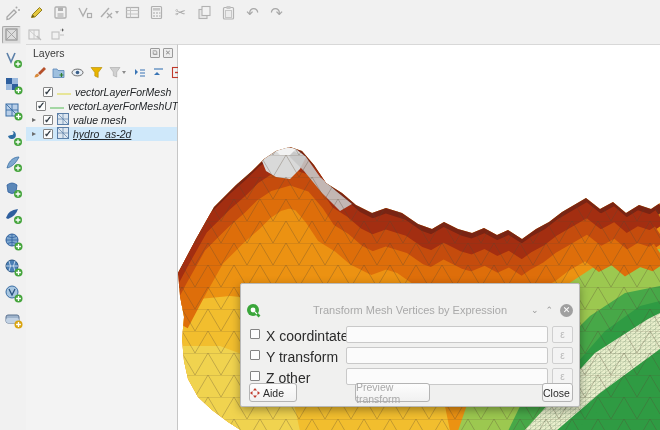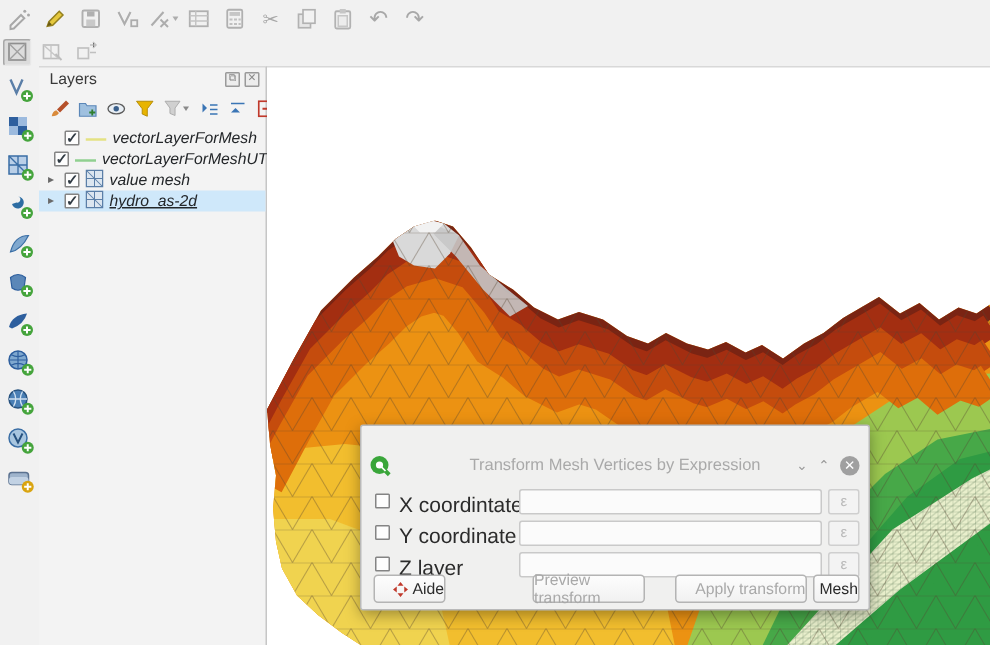--- a/index.html
+++ b/index.html
@@ -48,21 +48,21 @@
   .dlg-title { position:absolute; left:0; width:100%; text-align:center; color:#a9a9a9; font-size:11px; }
   .dlg-winbtns { position:absolute; right:6px; top:3px; display:flex; gap:7px; align-items:center; }
   .chev { color:#9a9a9a; font-size:9px; line-height:14px; }
   .closebtn { width:13px; height:13px; border-radius:50%; background:#a0a0a0; color:#fff; font-size:9px; line-height:13px; text-align:center; }
   .dlg-msg { position:absolute; left:0; top:26px; width:100%; text-align:center; font-size:11px; color:#2b2b2b; }
   .fld-row { position:absolute; left:0; width:100%; height:17px; }
   .fld-row .cb { position:absolute; left:9px; top:3px; }
   .fld-label { position:absolute; left:25px; top:2px; font-size:14px; color:#2b2b2b; }
   .fld-input { position:absolute; left:105px; top:0; width:202px; height:17px; background:#fbfbfb; border:1px solid #c9c9c9; border-radius:2px; font-family:"Liberation Sans",sans-serif; font-size:11px; padding:0 3px; color:#333; }
   .eps-btn { position:absolute; left:311px; top:0; width:21px; height:17px; background:#f3f3f3; border:1px solid #cfcfcf; border-radius:2px; color:#b8b8b8; font-size:10px; text-align:center; line-height:15px; }
-  .btn { position:absolute; height:19px; background:linear-gradient(#fdfdfd,#f1f1f1); border:1px solid #b4b4b4; border-radius:3px; font-size:10.5px; display:flex; align-items:center; justify-content:flex-end; gap:3px; color:#2b2b2b; }
+  .btn { position:absolute; height:19px; background:linear-gradient(#fdfdfd,#f1f1f1); border:1px solid #b4b4b4; border-radius:3px; font-size:10.5px; display:flex; align-items:center; justify-content:flex-start; gap:3px; color:#2b2b2b; }
   .btn.disabled { color:#a9a9a9; }
   .btn-row-y { top:99px; }
 
   .sep-v { position:absolute; top:44px; left:178px; width:1px; height:386px; background:#c9c9c9; }
 </style>
 </head>
 <body>
 
 <div class="chrome">
   <div class="tb-row1">
@@ -397,33 +397,32 @@
   </div>
 
   <div class="fld-row" style="top:42px">
     <span class="cb"></span>
     <span class="fld-label">X coordintate</span>
     <input class="fld-input" disabled="" value="" style="">
     <span class="eps-btn">ε</span>
   </div>
   <div class="fld-row" style="top:63px">
     <span class="cb"></span>
-    <span class="fld-label">Y coordinate</span>
+    <span class="fld-label">Y transform</span>
     <input class="fld-input" disabled="" value="" style="">
     <span class="eps-btn">ε</span>
   </div>
   <div class="fld-row" style="top:84px">
     <span class="cb"></span>
-    <span class="fld-label">Z layer</span>
+    <span class="fld-label">Z other</span>
     <input class="fld-input" disabled="" value="" style="">
     <span class="eps-btn">ε</span>
   </div>
 
   <div class="btn btn-row-y" style="left:8px;width:48px;">
     <svg width="10" height="10">
         <path d="M5 0 L7 2.5 H3 Z M5 10 L3 7.5 H7 Z M0 5 L2.5 3 V7 Z M10 5 L7.5 7 V3 Z" fill="#c0392b"></path>
       </svg>
     <span>Aide</span>
   </div>
   <div class="btn btn-row-y disabled" style="left:114px;width:75px;">Preview transform</div>
-  <div class="btn btn-row-y disabled" style="left:209px;width:88px;">Apply transform</div>
-  <div class="btn btn-row-y" style="left:301px;width:31px;">Mesh</div>
+  <div class="btn btn-row-y" style="left:301px;width:31px;">Close</div>
 </div>
 
 </body></html>

